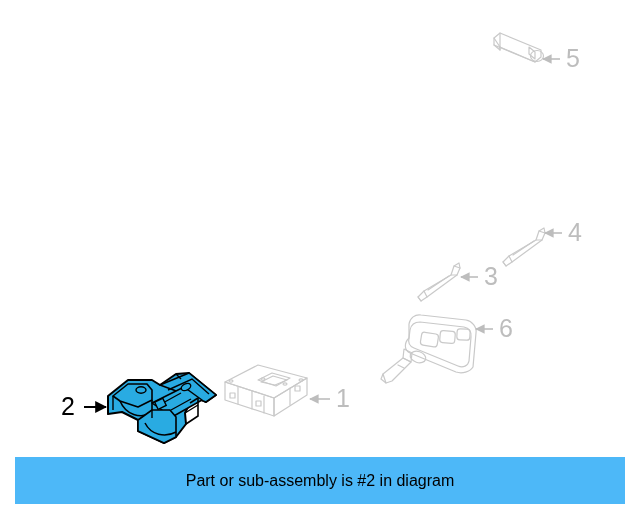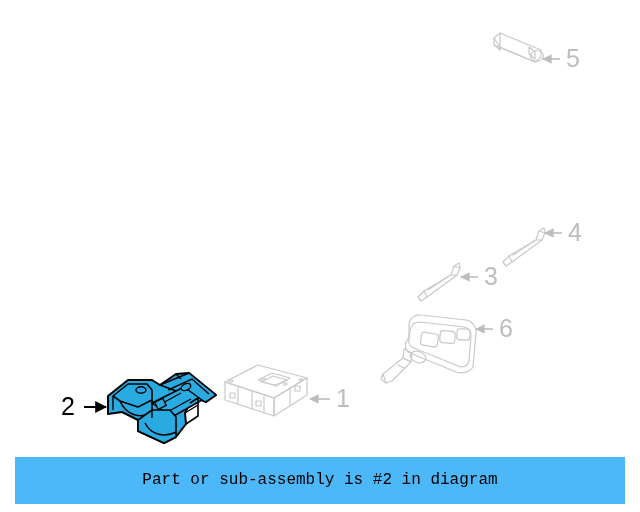--- a/index.html
+++ b/index.html
@@ -50,21 +50,21 @@
     height: 47px;
     background: #4db8f8;
     display: flex;
     flex-direction: column;
     align-items: center;
     justify-content: center;
     box-sizing: border-box;
   }
   .notice-line {
     color: #000000;
-    font-family: Liberation Mono, monospace;
+    font-family: Liberation Sans, sans-serif;
     font-size: 16px;
     line-height: 21px;
     white-space: nowrap;
     text-align: center;
   }
 </style>
 </head>
 <body>
 
 <div id="diagram-stage">

